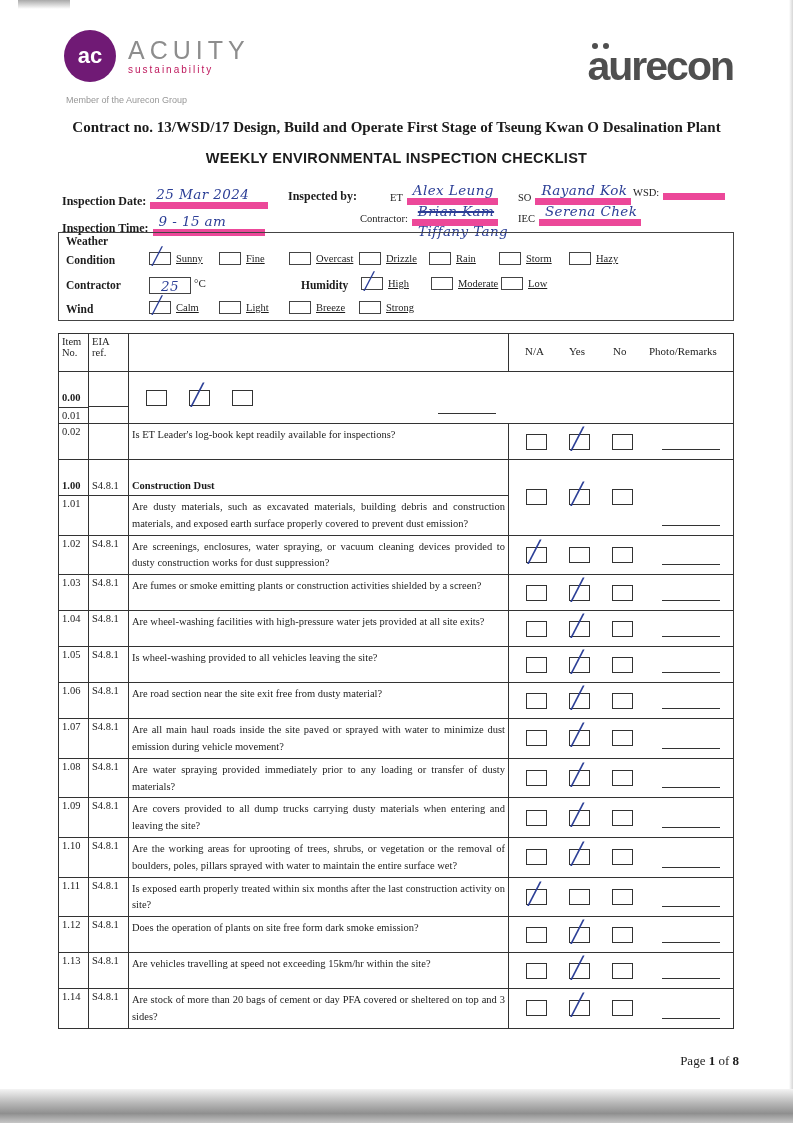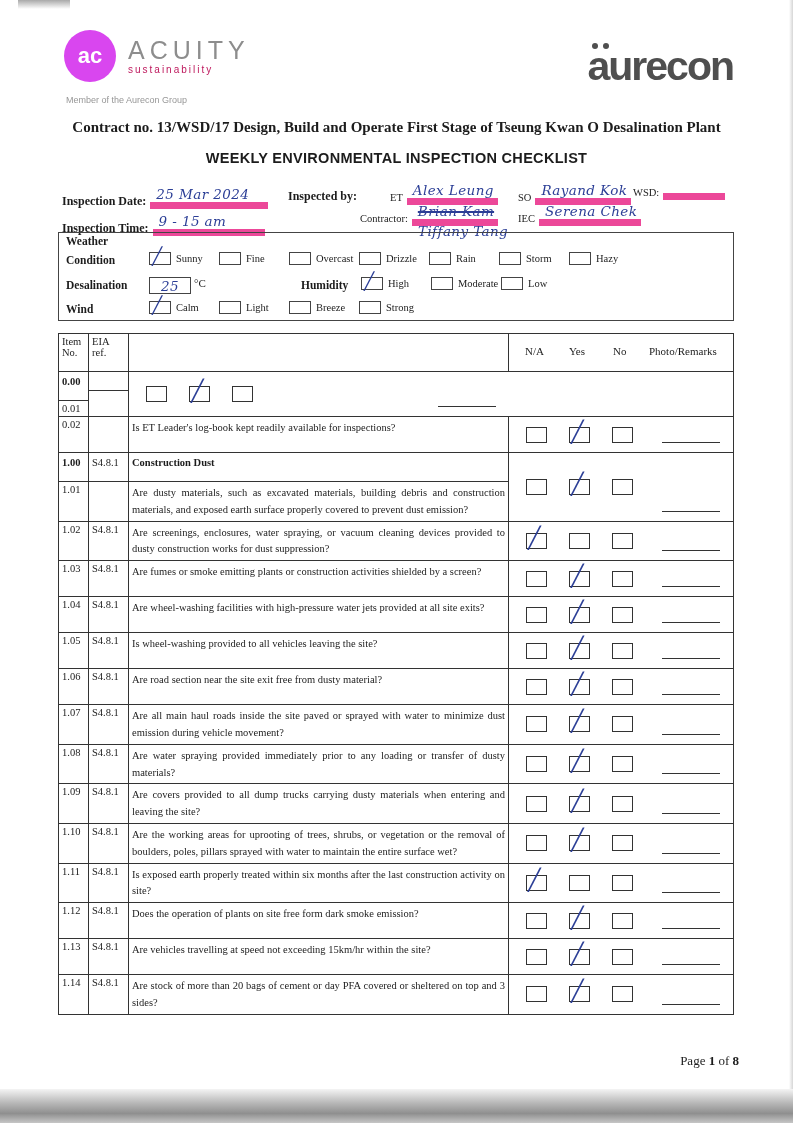--- a/index.html
+++ b/index.html
@@ -12,21 +12,21 @@
   
   .scan-bottom { position:absolute; left:0; right:0; bottom:0; height:34px;
     background:linear-gradient(to bottom,#f4f4f4 0%,#b9b9b9 40%,#8f8f8f 72%,#c6c6c6 100%); }
   .scan-right { position:absolute; top:0; right:0; width:4px; height:100%;
     background:linear-gradient(to left,#d6d6d6,rgba(255,255,255,0)); }
   .scan-corner { position:absolute; top:0; left:18px; width:52px; height:9px;
     background:linear-gradient(to bottom,#a9a9a9,rgba(255,255,255,0)); }
 
   
   .logo-acuity { position:absolute; top:30px; left:64px; display:flex; align-items:center; gap:12px; }
-  .acuity-circle { width:52px; height:52px; border-radius:50%; background:#d946ef; color:#fff;
+  .acuity-circle { width:52px; height:52px; border-radius:50%; background:#701a75; color:#fff;
     display:flex; align-items:center; justify-content:center;
     font-family:"Liberation Sans", sans-serif; font-weight:bold; font-size:22px; }
   .acuity-name { font-family:"Liberation Sans", sans-serif; font-size:25px; letter-spacing:5px;
     color:#8d8d8d; font-weight:400; line-height:1.05; }
   .acuity-sub { font-family:"Liberation Sans", sans-serif; font-size:10px; letter-spacing:2px; color:#be185d; }
   .acuity-member { position:absolute; top:95px; left:66px; font-family:"Liberation Sans", sans-serif;
     font-size:9px; color:#979797; }
   .logo-aurecon { position:absolute; top:36px; right:60px; padding-top:10px;
     font-family:"Liberation Sans", sans-serif; font-weight:800; font-size:41px;
     color:#4f4f4f; letter-spacing:-2px; line-height:1; }
@@ -53,41 +53,41 @@
   .strike { text-decoration:line-through; text-decoration-thickness:2px; text-decoration-color:#2b3e96; }
 
   
   .weather { position:absolute; top:232px; left:58px; width:676px; height:89px; border:1px solid #444; }
   .wtitle { position:absolute; left:7px; top:2px; font-weight:bold; font-size:11.5px; }
   .wlabel { position:absolute; font-weight:bold; font-size:11.5px; }
   .wgroup { position:absolute; display:flex; }
   .cb { width:70px; display:flex; align-items:center; }
   .cbbox { width:22px; height:13px; border:1px solid #444; display:inline-block;
     position:relative; margin-right:5px; flex:none; }
-  .cblbl { font-size:10.5px; }
+  .cblbl { font-size:10.5px;text-decoration:underline; }
   .tick { position:absolute; left:2px; top:-5px; color:#2b3e96; font-weight:bold;
     font-size:17px; line-height:1; font-family:"DejaVu Sans", sans-serif; }
   .temp-box { position:absolute; left:90px; top:44px; width:42px; height:17px; border:1px solid #444;
     text-align:center; line-height:15px; }
   .temp-unit { position:absolute; left:135px; top:44px; font-size:11px; }
 
   
   .checklist { position:absolute; top:333px; left:58px; width:676px; border:1px solid #333; }
   .thead, .trow { display:grid; grid-template-columns:30px 40px 380px 1fr; border-bottom:1px solid #333; }
   .thead { min-height:38px; }
   .trow { min-height:36px; }
   .trow:last-child { border-bottom:none; }
   .cell { padding:2px 3px; }
   .c-item, .c-eia { border-right:1px solid #333; font-size:10.5px; }
   .c-q { border-right:1px solid #333; font-size:10.5px; line-height:1.6; text-align:justify; }
   .c-ans { position:relative; display:flex; align-items:center; }
   .hdr span { position:absolute; top:11px; font-size:11px; }
   .h-na { left:16px; } .h-yes { left:60px; } .h-no { left:104px; } .h-photo { left:140px; }
   .bold { font-weight:bold; }
-  .subline { border-bottom:1px solid #333; margin:0 -3px 2px -3px; padding:0 3px 10px 3px;
+  .subline { border-bottom:1px solid #333; margin:16px -3px 2px -3px; padding:0 3px 1px 3px;
     min-height:17px; line-height:16px; }
   .qtext { padding-top:1px; }
   .abox { width:21px; height:16px; border:1.5px solid #333; position:relative; margin-left:22px; flex:none; }
   .abox:first-child { margin-left:14px; }
   .abox .tick { font-size:21px; left:1px; top:-6px; }
   .remark-line { margin-left:auto; margin-right:10px; width:58px; border-bottom:1px solid #333;
     align-self:flex-end; margin-bottom:7px; }
 
   .page-footer { position:absolute; top:1053px; right:54px; font-size:13px; }
   .page-footer b { font-weight:bold; }
@@ -181,21 +181,21 @@
         </span>
         <span class="cb">
           <span class="cbbox"></span>
           <span class="cblbl">Storm</span>
         </span>
         <span class="cb">
           <span class="cbbox"></span>
           <span class="cblbl">Hazy</span>
         </span>
       </div>
-    <div class="wlabel" style="left:7px; top:46px;">Desalination</div>
+    <div class="wlabel" style="left:7px; top:46px;">Contractor</div>
     <div class="temp-box">
       <span class="hand">25</span>
     </div>
     <div class="temp-unit">°C</div>
     <div class="wlabel" style="left:242px; top:46px;">Humidity</div>
     <div class="wgroup" style="left:302px; top:44px;">
         <span class="cb">
           <span class="cbbox">
             <span class="tick">╱</span>
           </span>

